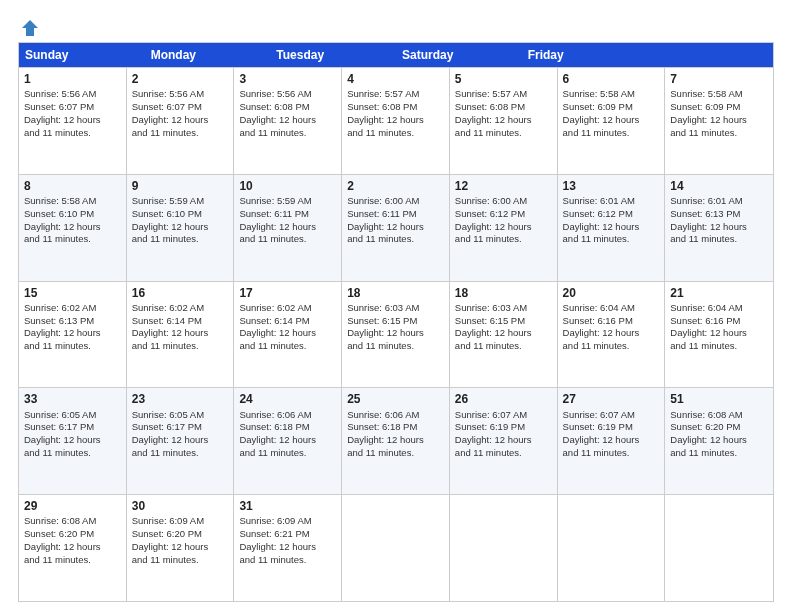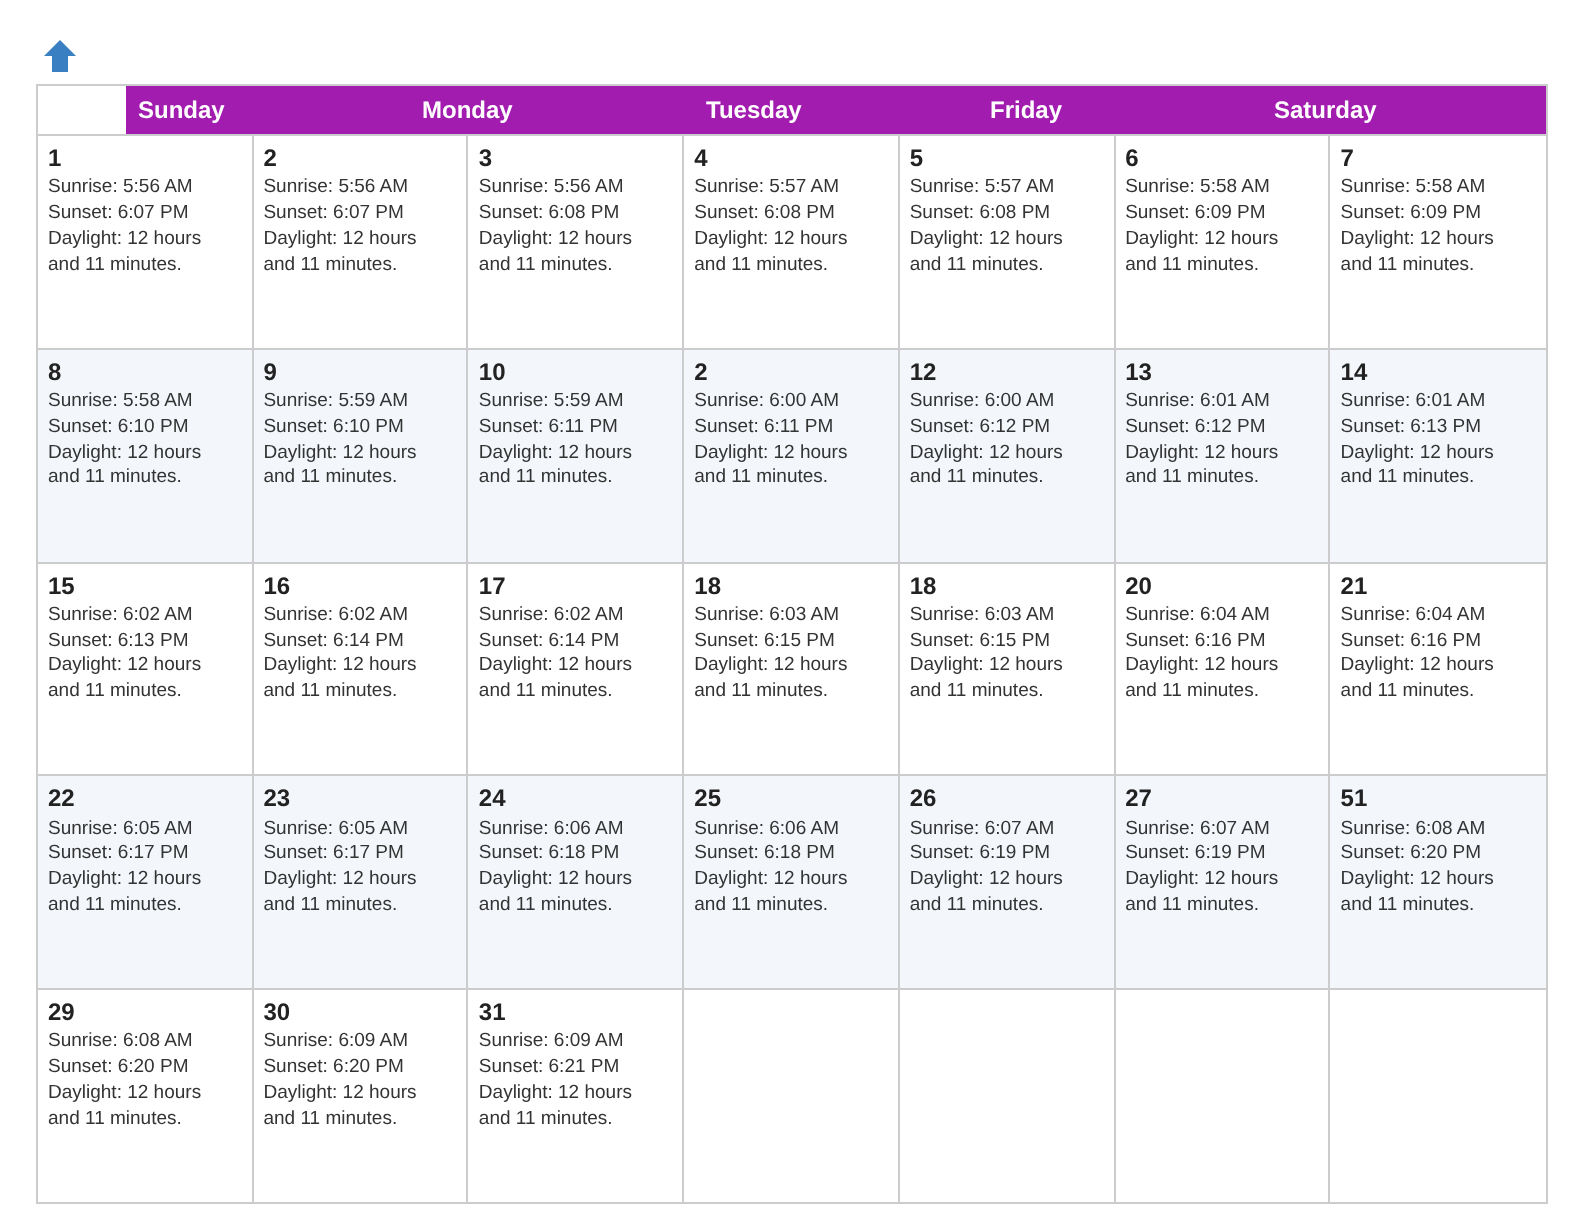--- a/index.html
+++ b/index.html
@@ -62,23 +62,22 @@
       margin-top: 2px;
     }
     .calendar {
       flex: 1;
       display: flex;
       flex-direction: column;
       border: 1px solid #ccc;
     }
     .cal-header {
       display: grid;
-      grid-template-columns: repeat(5, 1fr);
-      background: #a21caf;
-      margin-left: 44px;
+      grid-template-columns: repeat(6, 1fr);
+      background: #1d4ed8;
     }
     .cal-header-cell {
       color: white;
       font-size: 12px;
       font-weight: bold;
       padding: 5px 6px;
       text-align: left;
     }
     .cal-body {
       display: flex;
@@ -141,22 +140,22 @@
       <div class="month-title"></div>
       <div class="location"></div>
     </div>
   </div>
 
   <div class="calendar">
     <div class="cal-header">
     <div class="cal-header-cell">Sunday</div>
         <div class="cal-header-cell">Monday</div>
         <div class="cal-header-cell">Tuesday</div>
+        <div class="cal-header-cell">Saturday</div>
         <div class="cal-header-cell">Friday</div>
-        <div class="cal-header-cell">Saturday</div>
       </div>
     <div class="cal-body">
     <div class="cal-row">
           <div class="cal-cell"><span class="day-num">1</span><span>Sunrise: 5:56 AM</span><br><span>Sunset: 6:07 PM</span><br><span>Daylight: 12 hours</span><br><span>and 11 minutes.</span></div>
           <div class="cal-cell"><span class="day-num">2</span><span>Sunrise: 5:56 AM</span><br><span>Sunset: 6:07 PM</span><br><span>Daylight: 12 hours</span><br><span>and 11 minutes.</span></div>
           <div class="cal-cell"><span class="day-num">3</span><span>Sunrise: 5:56 AM</span><br><span>Sunset: 6:08 PM</span><br><span>Daylight: 12 hours</span><br><span>and 11 minutes.</span></div>
           <div class="cal-cell"><span class="day-num">4</span><span>Sunrise: 5:57 AM</span><br><span>Sunset: 6:08 PM</span><br><span>Daylight: 12 hours</span><br><span>and 11 minutes.</span></div>
           <div class="cal-cell"><span class="day-num">5</span><span>Sunrise: 5:57 AM</span><br><span>Sunset: 6:08 PM</span><br><span>Daylight: 12 hours</span><br><span>and 11 minutes.</span></div>
           <div class="cal-cell"><span class="day-num">6</span><span>Sunrise: 5:58 AM</span><br><span>Sunset: 6:09 PM</span><br><span>Daylight: 12 hours</span><br><span>and 11 minutes.</span></div>
           <div class="cal-cell"><span class="day-num">7</span><span>Sunrise: 5:58 AM</span><br><span>Sunset: 6:09 PM</span><br><span>Daylight: 12 hours</span><br><span>and 11 minutes.</span></div>
@@ -173,21 +172,21 @@
         <div class="cal-row">
           <div class="cal-cell"><span class="day-num">15</span><span>Sunrise: 6:02 AM</span><br><span>Sunset: 6:13 PM</span><br><span>Daylight: 12 hours</span><br><span>and 11 minutes.</span></div>
           <div class="cal-cell"><span class="day-num">16</span><span>Sunrise: 6:02 AM</span><br><span>Sunset: 6:14 PM</span><br><span>Daylight: 12 hours</span><br><span>and 11 minutes.</span></div>
           <div class="cal-cell"><span class="day-num">17</span><span>Sunrise: 6:02 AM</span><br><span>Sunset: 6:14 PM</span><br><span>Daylight: 12 hours</span><br><span>and 11 minutes.</span></div>
           <div class="cal-cell"><span class="day-num">18</span><span>Sunrise: 6:03 AM</span><br><span>Sunset: 6:15 PM</span><br><span>Daylight: 12 hours</span><br><span>and 11 minutes.</span></div>
           <div class="cal-cell"><span class="day-num">18</span><span>Sunrise: 6:03 AM</span><br><span>Sunset: 6:15 PM</span><br><span>Daylight: 12 hours</span><br><span>and 11 minutes.</span></div>
           <div class="cal-cell"><span class="day-num">20</span><span>Sunrise: 6:04 AM</span><br><span>Sunset: 6:16 PM</span><br><span>Daylight: 12 hours</span><br><span>and 11 minutes.</span></div>
           <div class="cal-cell"><span class="day-num">21</span><span>Sunrise: 6:04 AM</span><br><span>Sunset: 6:16 PM</span><br><span>Daylight: 12 hours</span><br><span>and 11 minutes.</span></div>
         </div>
         <div class="cal-row">
-          <div class="cal-cell"><span class="day-num">22</span><span>Sunrise: 6:05 AM</span><br><span>Sunset: 6:17 PM</span><br><span>Daylight: 12 hours</span><br><span>and 11 minutes.</span></div>
+          <div class="cal-cell"><span class="day-num">33</span><span>Sunrise: 6:05 AM</span><br><span>Sunset: 6:17 PM</span><br><span>Daylight: 12 hours</span><br><span>and 11 minutes.</span></div>
           <div class="cal-cell"><span class="day-num">23</span><span>Sunrise: 6:05 AM</span><br><span>Sunset: 6:17 PM</span><br><span>Daylight: 12 hours</span><br><span>and 11 minutes.</span></div>
           <div class="cal-cell"><span class="day-num">24</span><span>Sunrise: 6:06 AM</span><br><span>Sunset: 6:18 PM</span><br><span>Daylight: 12 hours</span><br><span>and 11 minutes.</span></div>
           <div class="cal-cell"><span class="day-num">25</span><span>Sunrise: 6:06 AM</span><br><span>Sunset: 6:18 PM</span><br><span>Daylight: 12 hours</span><br><span>and 11 minutes.</span></div>
           <div class="cal-cell"><span class="day-num">26</span><span>Sunrise: 6:07 AM</span><br><span>Sunset: 6:19 PM</span><br><span>Daylight: 12 hours</span><br><span>and 11 minutes.</span></div>
           <div class="cal-cell"><span class="day-num">27</span><span>Sunrise: 6:07 AM</span><br><span>Sunset: 6:19 PM</span><br><span>Daylight: 12 hours</span><br><span>and 11 minutes.</span></div>
           <div class="cal-cell"><span class="day-num">51</span><span>Sunrise: 6:08 AM</span><br><span>Sunset: 6:20 PM</span><br><span>Daylight: 12 hours</span><br><span>and 11 minutes.</span></div>
         </div>
         <div class="cal-row">
           <div class="cal-cell"><span class="day-num">29</span><span>Sunrise: 6:08 AM</span><br><span>Sunset: 6:20 PM</span><br><span>Daylight: 12 hours</span><br><span>and 11 minutes.</span></div>
           <div class="cal-cell"><span class="day-num">30</span><span>Sunrise: 6:09 AM</span><br><span>Sunset: 6:20 PM</span><br><span>Daylight: 12 hours</span><br><span>and 11 minutes.</span></div>

